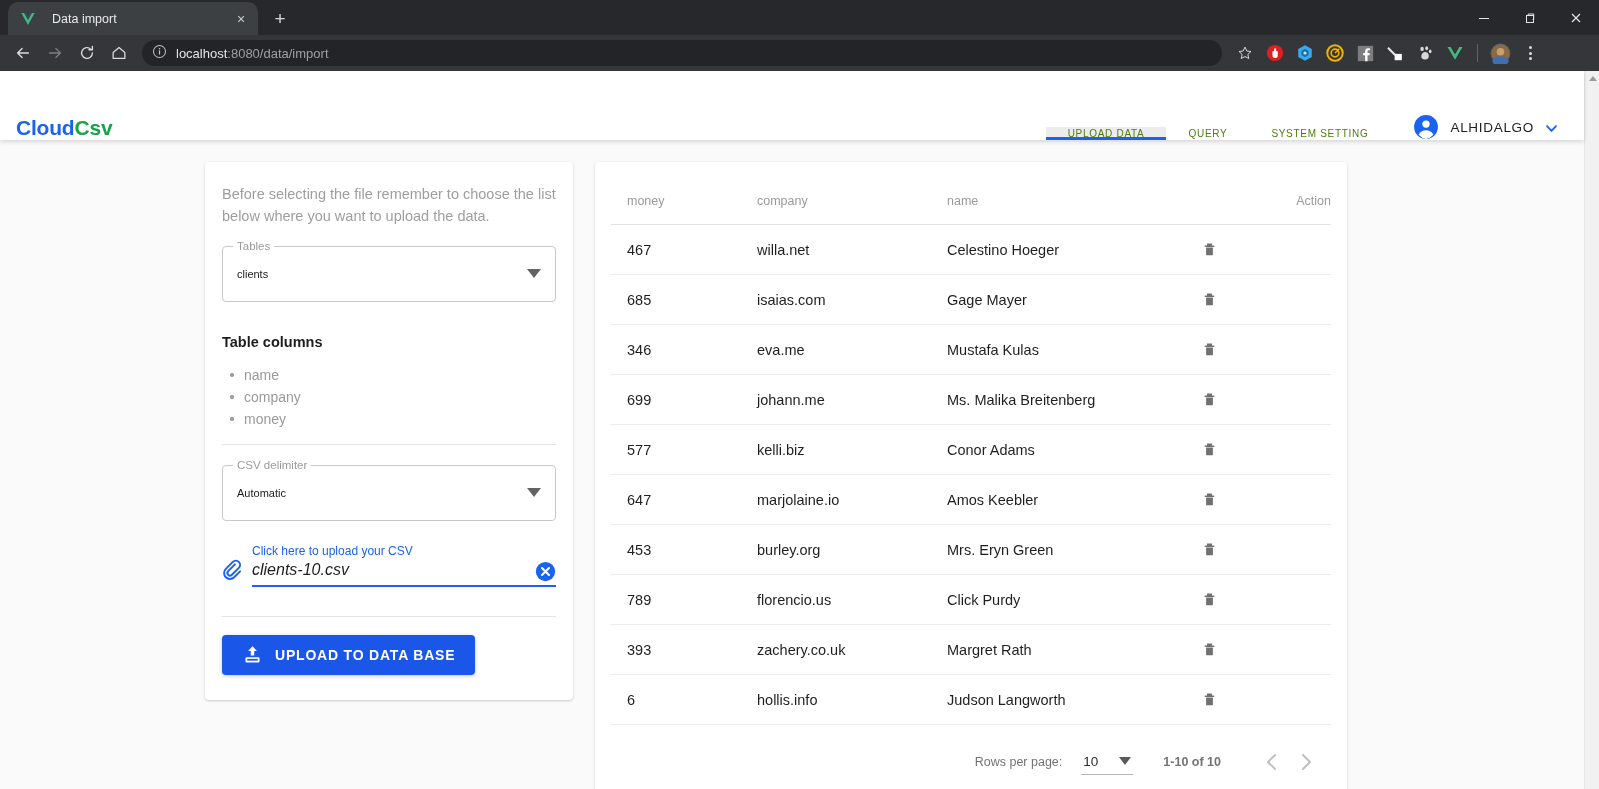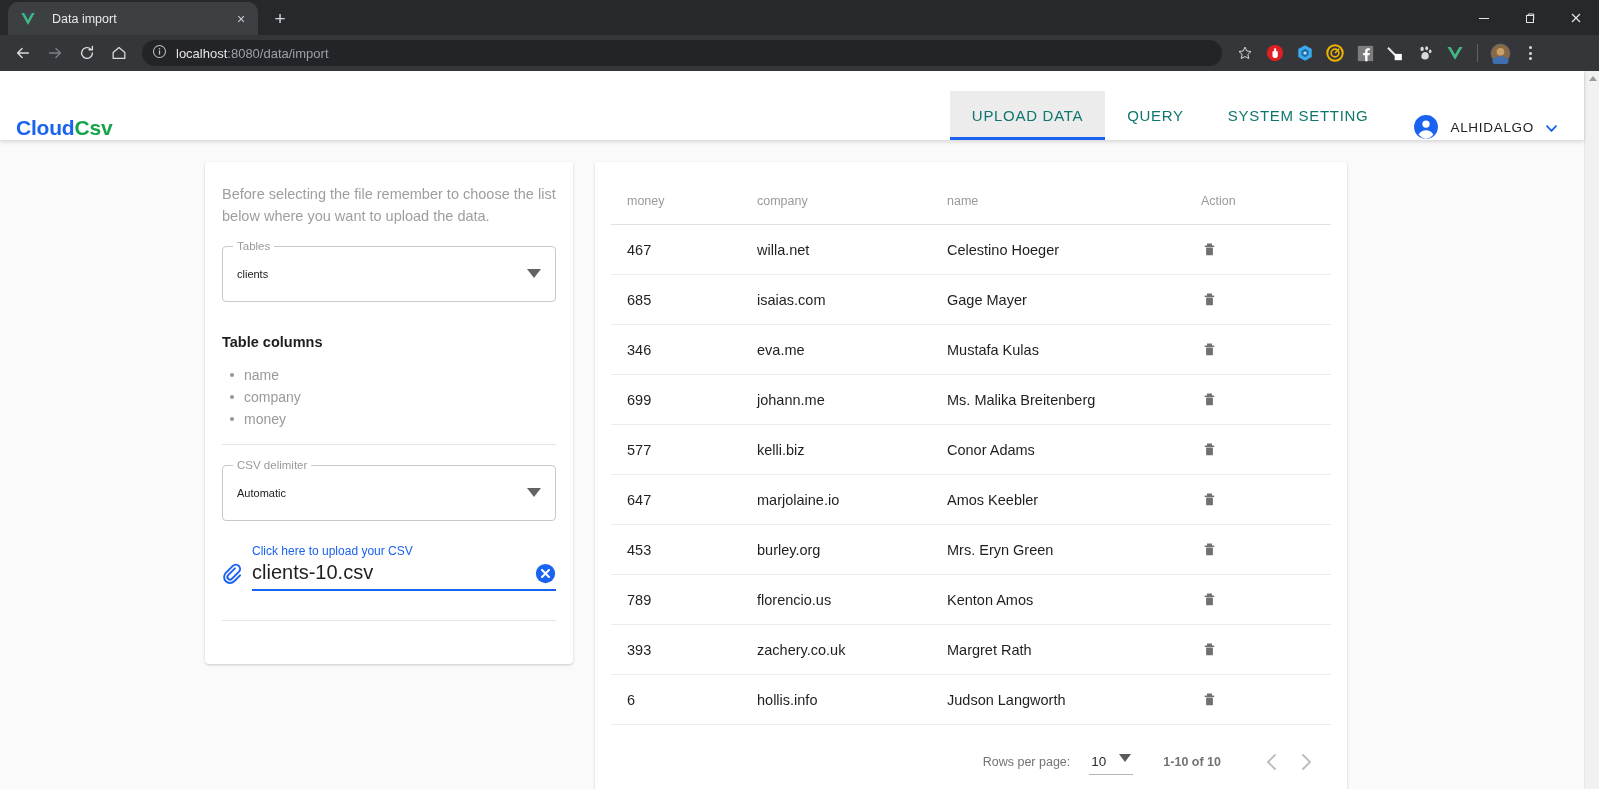--- a/index.html
+++ b/index.html
@@ -95,22 +95,22 @@
   }
   .brand {
     font-size: 21px; font-weight: bold; letter-spacing: -.2px;
     display: flex; align-items: center; padding-left: 16px; white-space: nowrap;
   }
   .brand .c1 { color: #1a62f0; }
   .brand .c2 { color: #17a349; }
   .header-spacer { flex: 1; }
   .nav-tabs { display: flex; align-items: stretch; }
   .nav-tab {
-    display: flex; align-items: center; padding: 16px 22px;
-    font-size: 15px; letter-spacing: .7px; color: #0f766e;
+    display: flex; align-items: center; padding: 1px 22px;
+    font-size: 10px; letter-spacing: .7px; color: #4d7c0f;
     position: relative; white-space: nowrap;
   }
   .nav-tab.active { background: #ececec; }
   .nav-tab.active::after {
     content: ""; position: absolute; left: 0; right: 0; bottom: 0;
     height: 3px; background: #1a62f0;
   }
   .hdr-divider { width: 1px; background: #dcdcdc; margin: 14px 0; }
   .user-box {
     display: flex; align-items: center; gap: 11px; padding: 0 26px 0 22px;
@@ -163,21 +163,21 @@
   .file-row { display: flex; align-items: flex-end; gap: 8px; margin-top: 22px; }
   .clip-ic { width: 22px; height: 26px; flex: 0 0 22px; margin-bottom: 5px; }
   .file-field { flex: 1; position: relative; padding-bottom: 2px; }
   .file-label {
     font-size: 12px; color: #1a62f0; line-height: 16px; margin-bottom: 2px;
   }
   .file-name-row {
     display: flex; align-items: center; border-bottom: 2px solid #1a62f0;
     padding-bottom: 5px;
   }
-  .file-name { font-size: 20px; color: #1f1f1f; flex: 1; }
+  .file-name { font-size: 16px; color: #1f1f1f; flex: 1; font-style: italic; }
   .clear-ic { width: 21px; height: 21px; flex: 0 0 21px; margin-left: 6px; margin-bottom: -2px; }
 
   .hr2 { height: 1px; background: #e4e4e4; margin: 27px 0 18px 0; }
 
   .upload-btn {
     background: #1a56e8; color: #fff; border: none; border-radius: 4px;
     height: 40px; padding: 0 20px; display: inline-flex; align-items: center;
     gap: 12px; font-size: 14px; font-weight: bold; letter-spacing: .8px;
     box-shadow: 0 1px 4px rgba(0,0,0,.22);
   }
@@ -192,30 +192,30 @@
   }
   thead th.act { padding-left: 0; }
   tbody td {
     font-size: 14.5px; color: #1f1f1f; padding: 15px 0 15px 16px;
     border-bottom: 1px solid #ececec;
   }
   tbody td.act { padding-left: 0; }
   .col-money { width: 130px; }
   .col-company { width: 190px; }
   .col-name { width: auto; }
-  .col-action { width: 130px; }
+  .col-action { width: 130px; text-align: right; }
   .trash-ic { width: 17px; height: 19px; display: block; }
 
   .pagination {
     display: flex; align-items: center; justify-content: flex-end;
     gap: 0; padding: 20px 8px 8px 0; font-size: 12.5px; color: #737373;
   }
   .rpp-label { margin-right: 19px; }
   .rpp-select {
-    display: flex; align-items: flex-start; gap: 13px;
+    display: flex; align-items: center; gap: 21px;
     border-bottom: 1px solid #b6b6b6; padding: 4px 2px 5px 2px; margin-right: 30px;
   }
   .rpp-val { font-size: 13.5px; color: #2b2b2b; }
   .rpp-caret {
     width: 0; height: 0; border-left: 6px solid transparent;
     border-right: 6px solid transparent; border-top: 8px solid #5a5a5a;
   }
   .range-text { font-size: 12.5px; color: #737373; margin-right: 34px; font-weight: bold; }
   .pg-btn {
     width: 34px; height: 34px; display: flex; align-items: center;
@@ -438,20 +438,30 @@
                     <circle cx="12" cy="12" r="11" fill="#1a62f0"></circle>
                     <path d="M8 8l8 8M16 8l-8 8" stroke="#fff" stroke-width="2.4" stroke-linecap="round"></path>
                   </svg>
               </span>
             </div>
           </div>
         </div>
 
         <div class="hr2"></div>
 
+        <button class="upload-btn">
+          <span class="upload-ic">
+            <svg viewBox="0 0 24 24" width="21" height="21">
+                <path d="M12 2.5l5 5.5h-3v5h-4v-5H7z" fill="#fff"></path>
+                <rect x="4" y="15" width="16" height="6" rx="1" fill="#fff"></rect>
+                <rect x="6" y="17" width="12" height="2" fill="#1a56e8"></rect>
+              </svg>
+          </span>
+          <span>UPLOAD TO DATA BASE</span>
+        </button>
       </div>
 
       <div class="card right-card">
         <table>
           <thead>
             <tr>
               <th class="col-money">money</th>
               <th class="col-company">company</th>
               <th class="col-name">name</th>
               <th class="col-action act">Action</th>
@@ -517,21 +527,21 @@
                 <td class="col-company">burley.org</td>
                 <td class="col-name">Mrs. Eryn Green</td>
                 <td class="col-action act"><span><svg class="trash-ic" viewBox="0 0 24 24">
                       <path d="M6 7.5h12M9.5 4.6h5v1.6h-5z" stroke="#707070" stroke-width="2" fill="none" stroke-linecap="round"></path>
                       <rect x="7.2" y="9" width="9.6" height="11" rx=".6" fill="#707070"></rect>
                     </svg></span></td>
               </tr>
               <tr>
                 <td class="col-money">789</td>
                 <td class="col-company">florencio.us</td>
-                <td class="col-name">Kenton Amos</td>
+                <td class="col-name">Click Purdy</td>
                 <td class="col-action act"><span><svg class="trash-ic" viewBox="0 0 24 24">
                       <path d="M6 7.5h12M9.5 4.6h5v1.6h-5z" stroke="#707070" stroke-width="2" fill="none" stroke-linecap="round"></path>
                       <rect x="7.2" y="9" width="9.6" height="11" rx=".6" fill="#707070"></rect>
                     </svg></span></td>
               </tr>
               <tr>
                 <td class="col-money">393</td>
                 <td class="col-company">zachery.co.uk</td>
                 <td class="col-name">Margret Rath</td>
                 <td class="col-action act"><span><svg class="trash-ic" viewBox="0 0 24 24">

